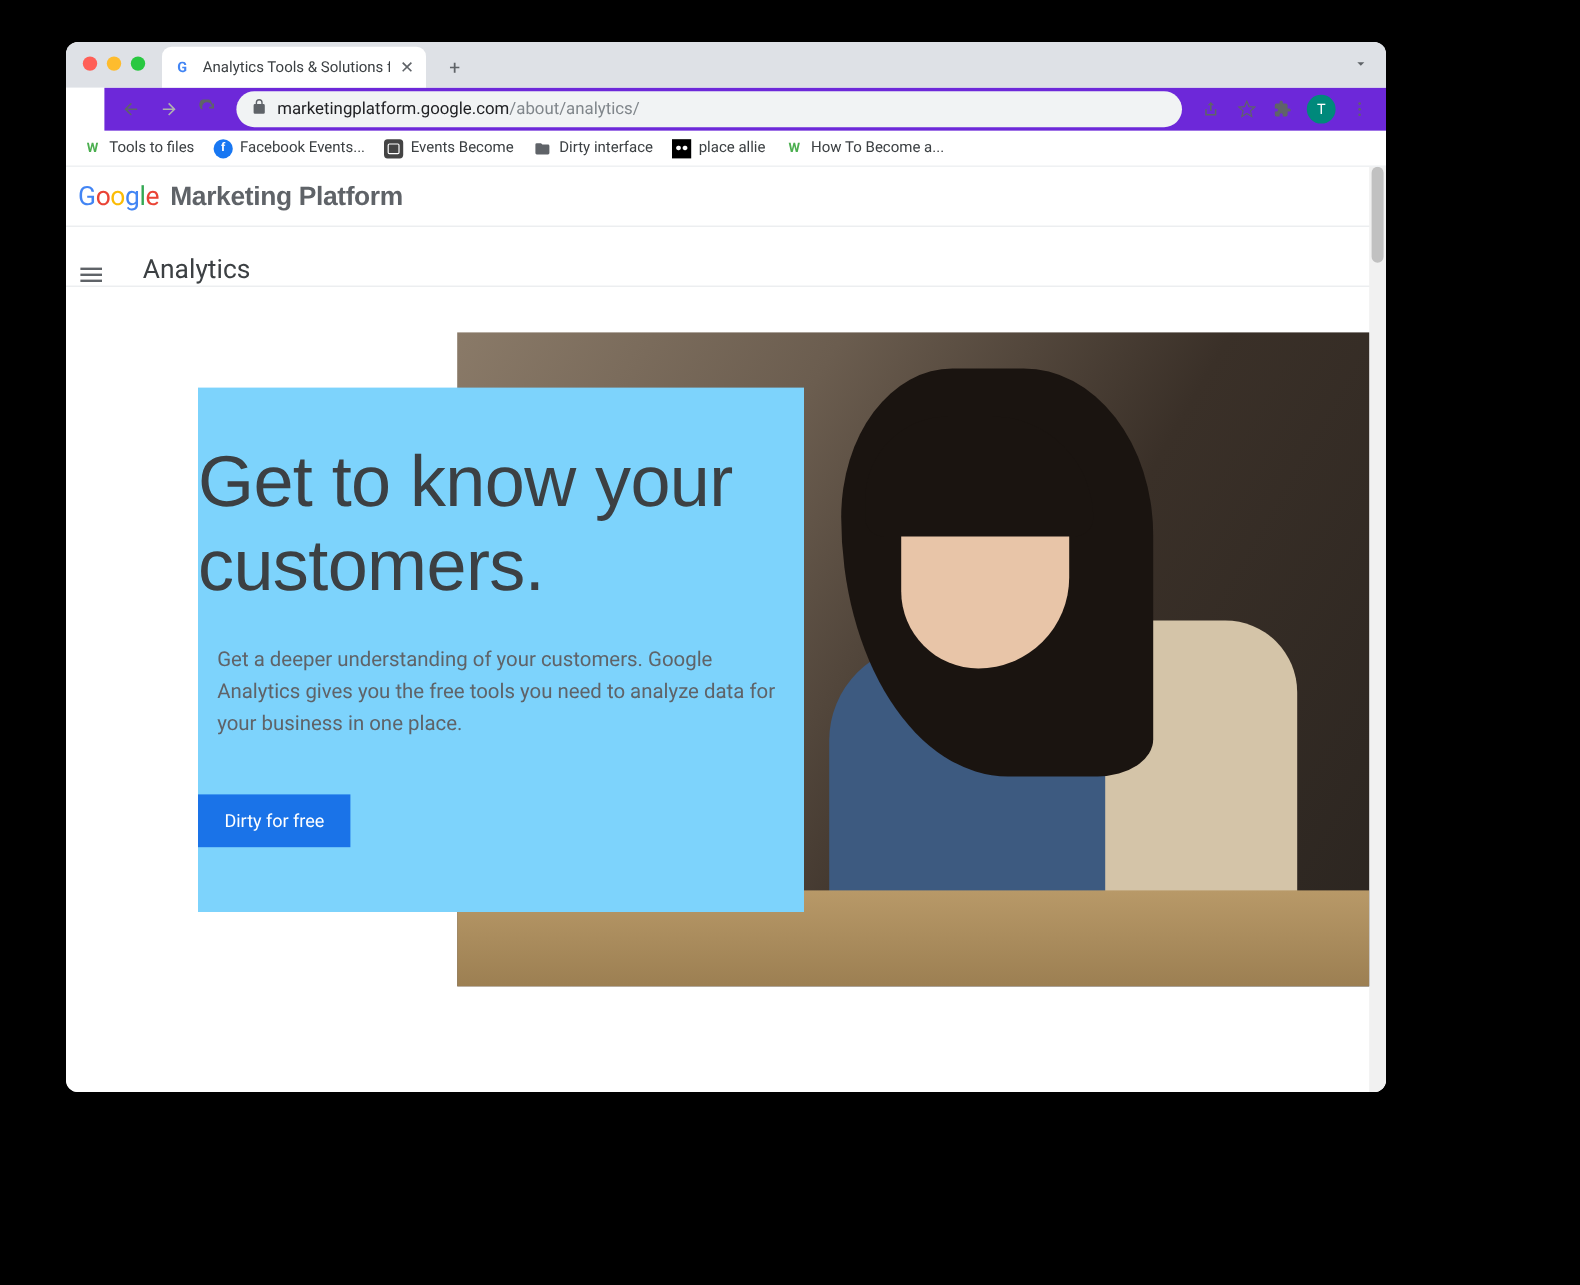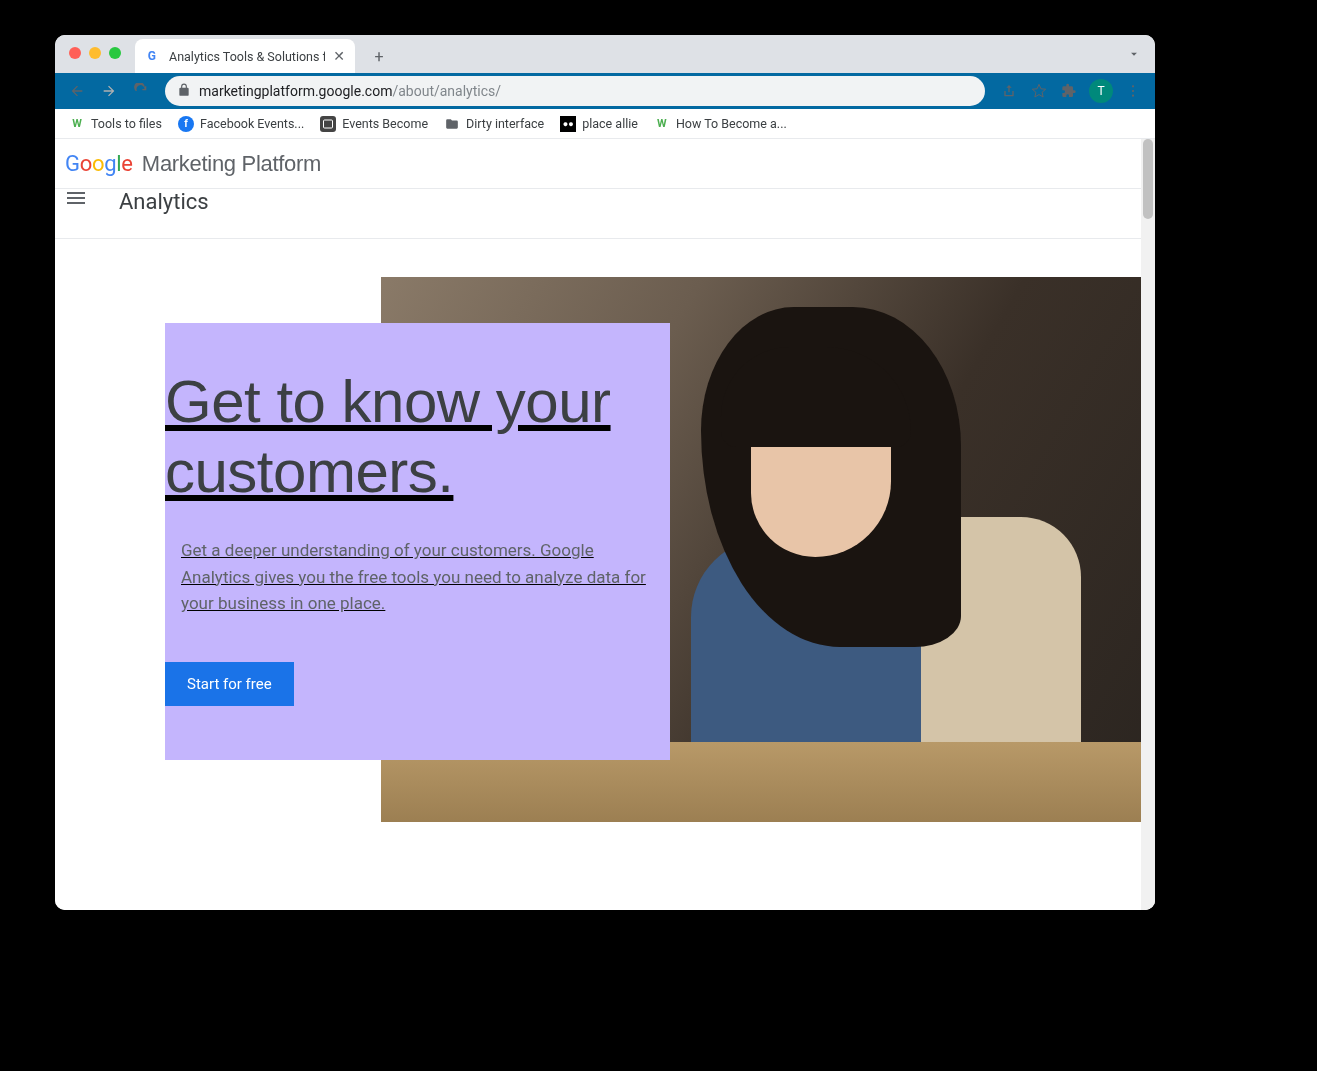--- a/index.html
+++ b/index.html
@@ -12,21 +12,21 @@
 .tl-red { background:#ff5f57; }
 .tl-yellow { background:#febc2e; }
 .tl-green { background:#28c840; }
 .tab { margin-left:80px; height:34px; background:#fff; border-radius:8px 8px 0 0; display:flex; align-items:center; padding:0 10px; gap:8px; width:220px; font-size:12.5px; color:#3c4043; }
 .tab-favicon { width:16px; height:16px; display:flex; align-items:center; justify-content:center; }
 .tab-title { flex:1; white-space:nowrap; overflow:hidden; text-overflow:clip; }
 .tab-close { color:#5f6368; font-size:14px; cursor:pointer; }
 .newtab { width:28px; height:28px; margin-left:10px; display:flex; align-items:center; justify-content:center; color:#5f6368; font-size:16px; cursor:pointer; border-radius:50%; margin-bottom:3px; }
 .tabstrip-right { margin-left:auto; margin-right:6px; margin-bottom:5px; color:#5f6368; cursor:pointer; font-size:14px; padding:4px 8px; }
 
-.toolbar { height:36px; background:#0369a1; display:flex; align-items:center; padding:12px 8px; gap:4px; }
+.toolbar { height:36px; background:#6d28d9; display:flex; align-items:center; padding:12px 8px; gap:4px;margin-left:32px; }
 .tbtn { width:28px; height:28px; display:flex; align-items:center; justify-content:center; color:#5f6368; cursor:pointer; border-radius:50%; }
 .tbtn svg { width:16px; height:16px; }
 .tbtn.disabled { color:#b0b0b0; }
 .omnibox { flex:1; height:30px; background:#f1f3f4; border-radius:15px; display:flex; align-items:center; padding:0 12px; gap:8px; margin:0 6px; font-size:14px; color:#202124; }
 .lock-icon { color:#5f6368; }
 .url-dark { color:#202124; }
 .url-light { color:#80868b; }
 .tool-right { display:flex; align-items:center; gap:2px; }
 .avatar { width:24px; height:24px; border-radius:50%; background:#00897b; color:#fff; display:flex; align-items:center; justify-content:center; font-size:12px; margin:0 4px; }
 
@@ -38,35 +38,35 @@
 .bm-folder { color:#5f6368; }
 .bm-medium { background:#000; color:#fff; font-weight:bold; font-size:9px; }
 .bm-events { background:#444; color:#fff; border-radius:3px; }
 
 .page { flex:1; overflow:hidden; position:relative; background:#fff; }
 .scrolltrack { position:absolute; right:0; top:0; width:14px; height:100%; background:#f1f1f1; }
 .scrollthumb { position:absolute; right:2px; top:0; width:10px; height:80px; background:#c1c1c1; border-radius:5px; }
 .gmp-header { height:50px; border-bottom:1px solid #e8eaed; display:flex; align-items:center; padding:0 10px; }
 .gmp-logo { font-size:22px; letter-spacing:-0.3px; }
 .g-b { color:#4285f4; } .g-r { color:#ea4335; } .g-y { color:#fbbc05; } .g-g { color:#34a853; }
-.gmp-text { color:#5f6368; font-weight:400; margin-left:4px; font-family:"Product Sans",Arial,sans-serif; }
-.analytics-bar { height:50px; border-bottom:1px solid #e8eaed; display:flex; align-items:flex-start; padding:0 12px; gap:34px; }
+.gmp-text { color:#5f6368; font-weight:700; margin-left:4px; font-family:"Product Sans",Arial,sans-serif; }
+.analytics-bar { height:50px; border-bottom:1px solid #e8eaed; display:flex; align-items:flex-end; padding:0 12px; gap:34px; }
 .hamburger { color:#5f6368; cursor:pointer; }
 .hamburger div { width:18px; height:2px; background:#5f6368; margin:3px 0; }
 .analytics-title { font-size:22px; color:#3c4043; font-weight:400; }
 .hero { position:relative; padding-top:42px; }
 .hero-image { position:absolute; right:14px; top:38px; width:760px; height:545px; background:linear-gradient(120deg,#8a7a68 0%,#6b5d4f 30%,#3a3028 60%,#2b2520 100%); overflow:hidden; }
 .person { position:absolute; left:280px; top:40px; width:420px; height:500px; }
 .hair { position:absolute; left:40px; top:-10px; width:260px; height:340px; background:#1a1410; border-radius:120px 140px 60px 180px / 160px 180px 40px 280px; }
 .face { position:absolute; left:90px; top:70px; width:140px; height:170px; background:#e8c5a8; border-radius:70px 60px 100px 85px; }
 .bangs { position:absolute; left:60px; top:30px; width:190px; height:100px; background:#1a1410; border-radius:90px 110px 20px 20px; }
 .denim { position:absolute; left:30px; top:220px; width:360px; height:280px; background:#3d5a80; border-radius:80px 120px 20px 20px; }
 .apron { position:absolute; left:260px; top:200px; width:160px; height:300px; background:#d4c4a8; border-radius:20px 60px 20px 20px; }
 .counter { position:absolute; bottom:0; left:0; right:0; height:80px; background:linear-gradient(#b89968,#9c7f52); }
-.hero-card { position:relative; margin-left:110px; width:505px; background:#c4b5fd; padding:44px 0 54px 0; z-index:2; top:42px;text-decoration:underline;}
+.hero-card { position:relative; margin-left:110px; width:505px; background:#7dd3fc; padding:44px 0 54px 0; z-index:2; top:42px;}
 .hero-headline { font-size:60px; line-height:1.17; color:#3c4043; font-weight:400; letter-spacing:-0.5px; font-family:"Google Sans","Product Sans",Arial,sans-serif; }
 .hero-sub { margin-top:30px; font-size:17px; line-height:1.55; color:#5f6368; max-width:465px;margin-left:16px; }
 .cta-button { display:inline-block; margin-top:46px; background:#1a73e8; color:#fff; padding:13px 22px; font-size:15px; border:none; cursor:pointer; font-family:inherit; }
 </style>
 </head>
 <body>
 
 <div class="chrome-window">
 
   <div class="tabstrip">
@@ -212,18 +212,18 @@
           <div class="apron"></div>
           <div class="hair"></div>
           <div class="face"></div>
           <div class="bangs"></div>
         </div>
         <div class="counter"></div>
       </div>
       <div class="hero-card">
         <h1 class="hero-headline">Get to know your customers.</h1>
         <p class="hero-sub">Get a deeper understanding of your customers. Google Analytics gives you the free tools you need to analyze data for your business in one place.</p>
-        <button class="cta-button">Start for free</button>
+        <button class="cta-button">Dirty for free</button>
       </div>
     </div>
   </div>
 
 </div>
 
 </body></html>

